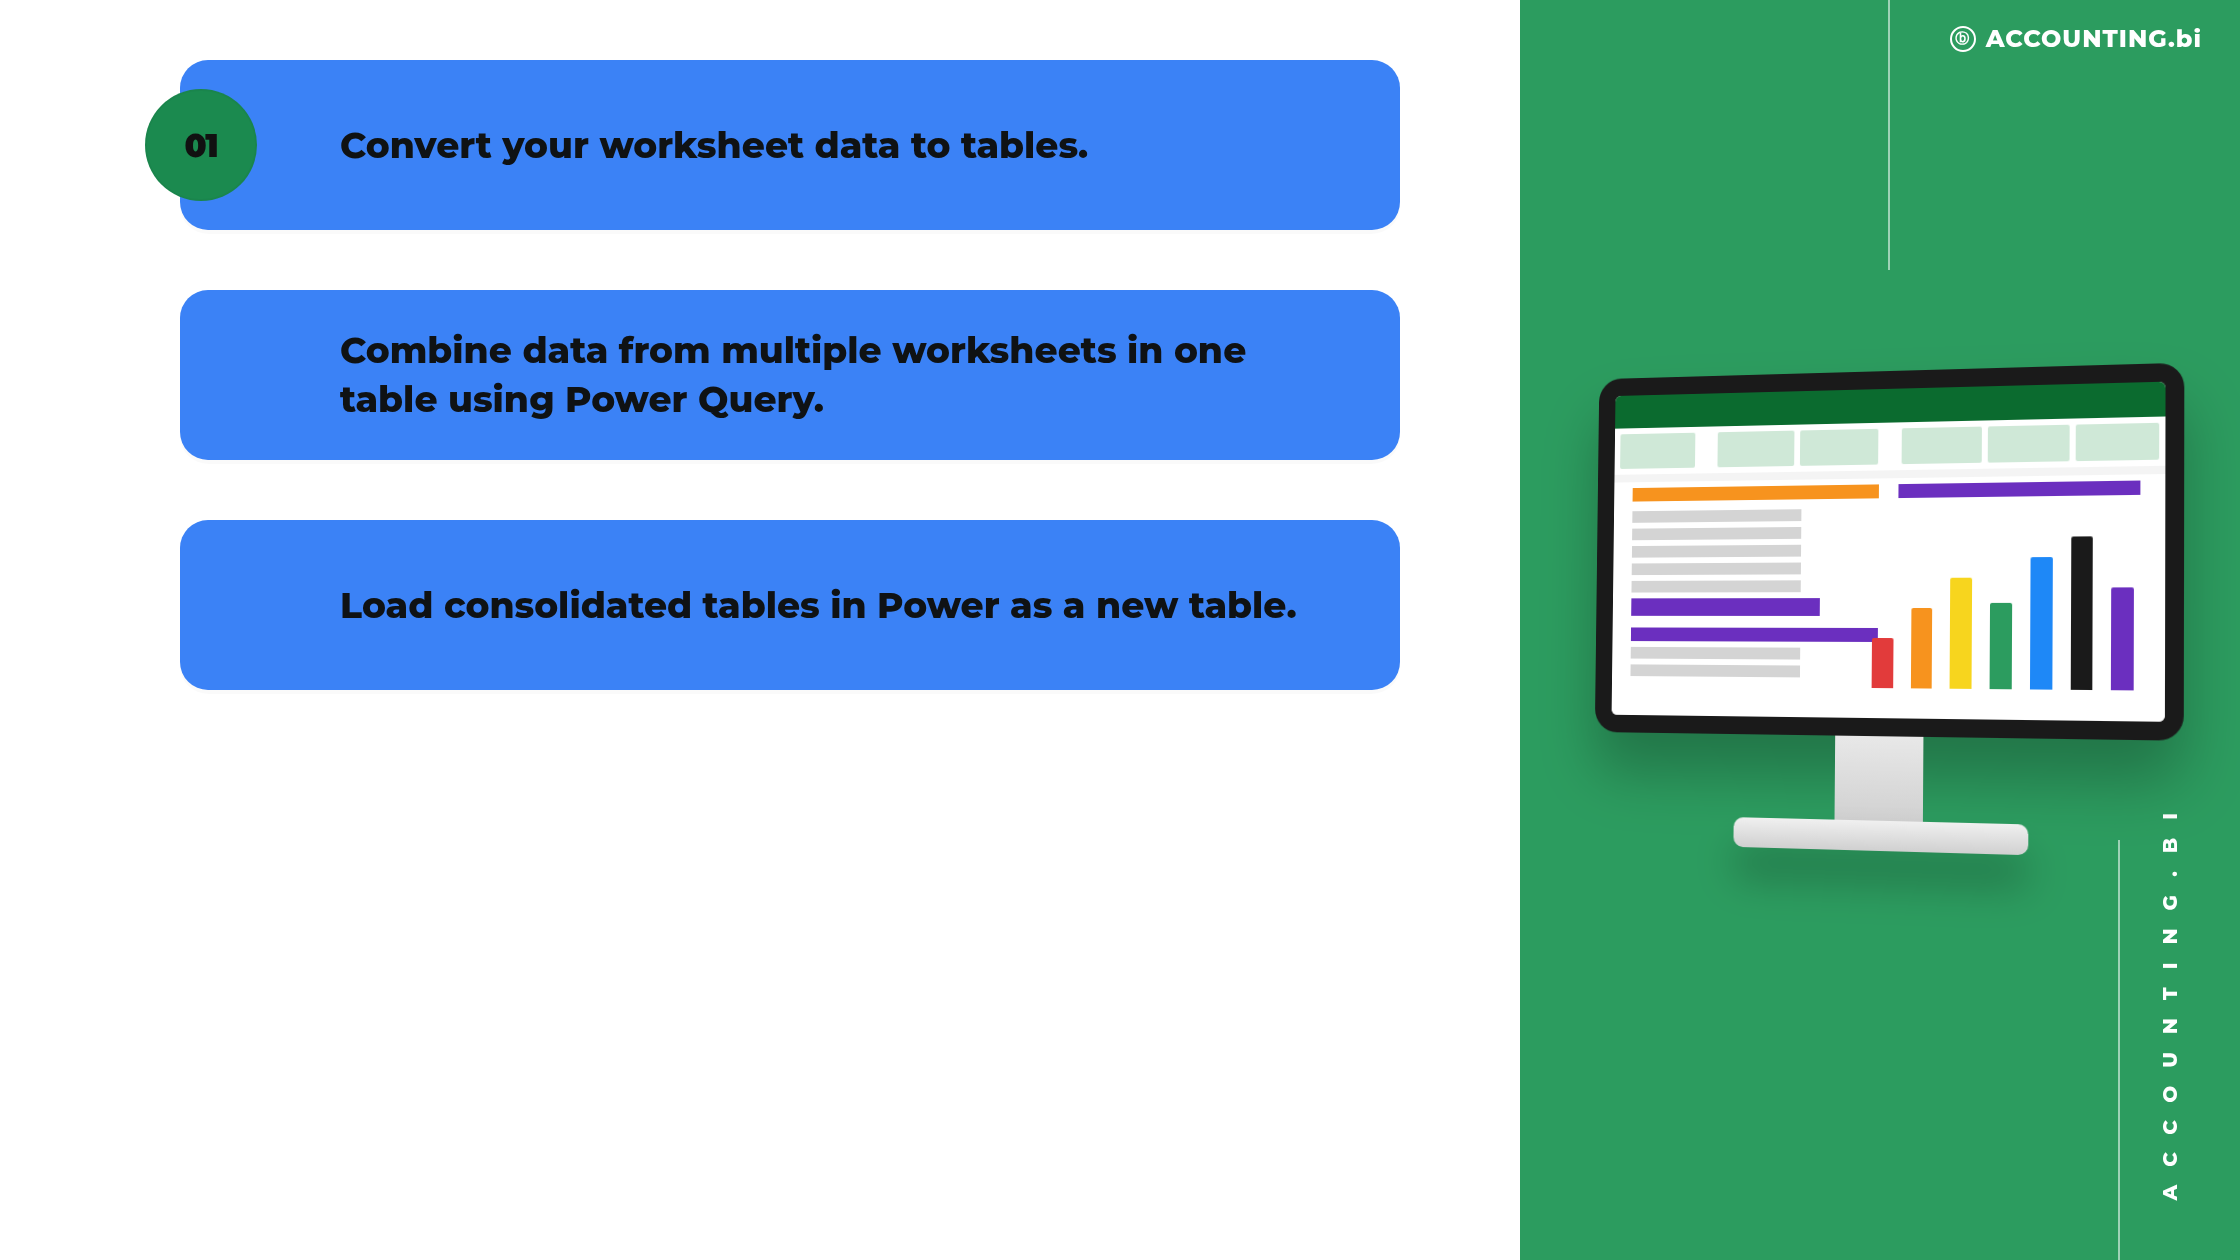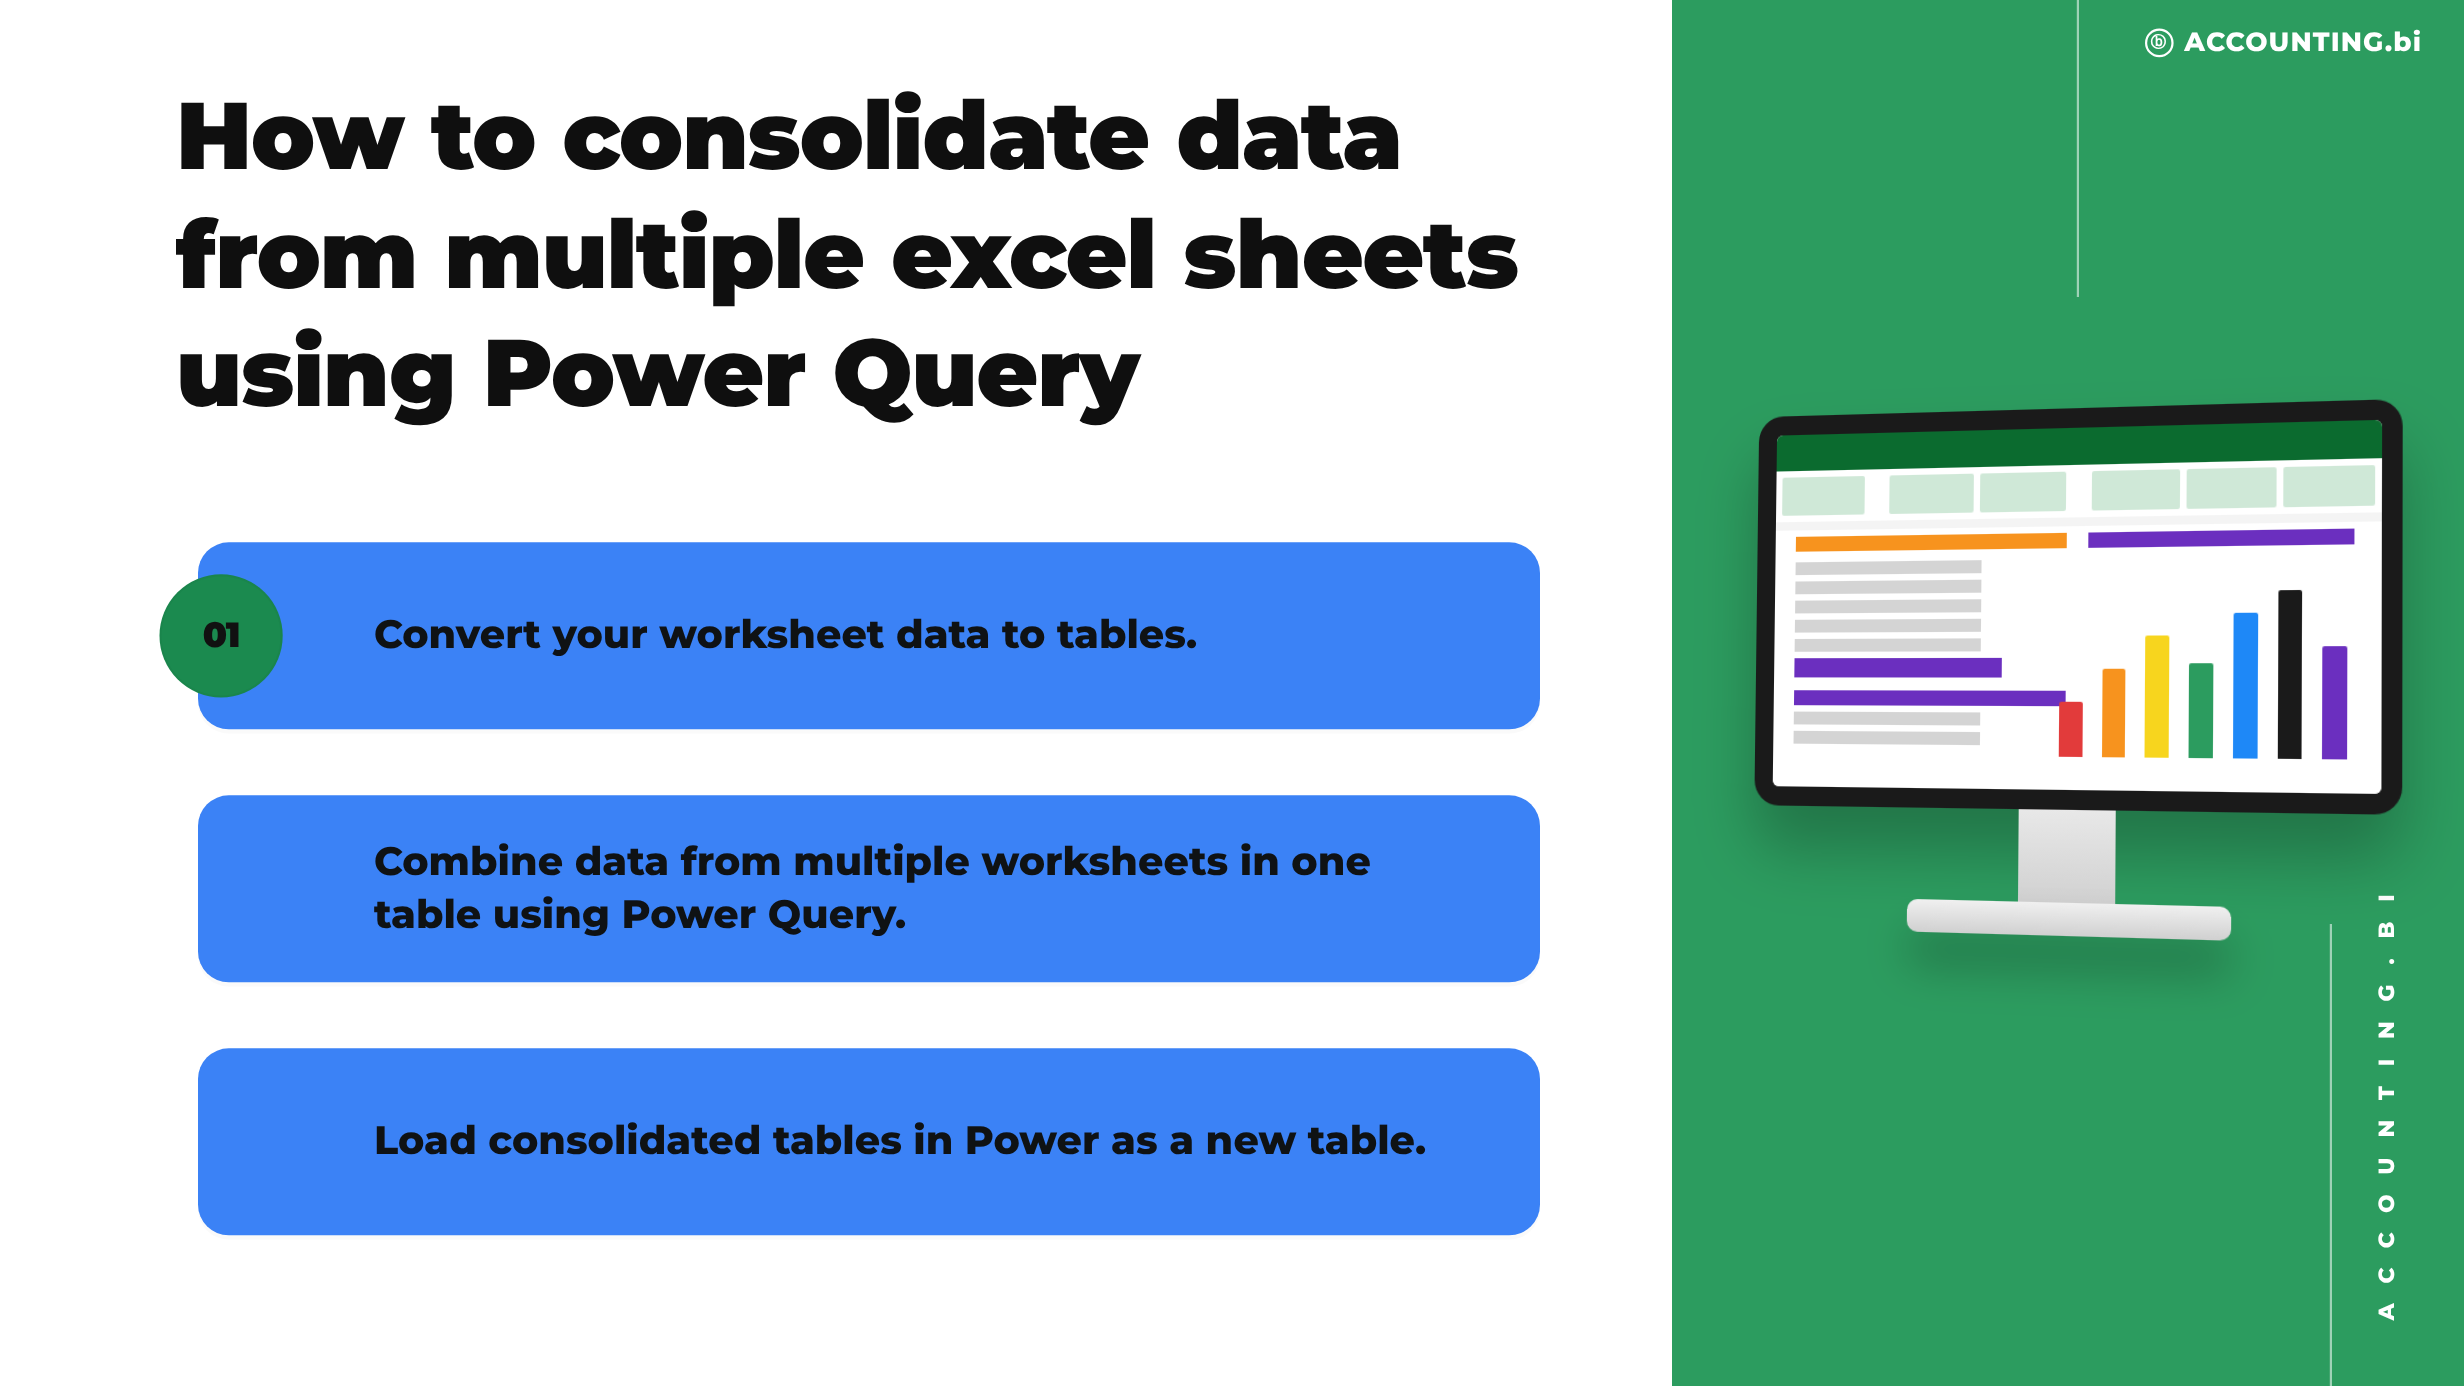--- a/index.html
+++ b/index.html
@@ -251,21 +251,20 @@
   border-radius: 10px;
   box-shadow: 0 30px 40px rgba(0,0,0,0.25);
 }
 </style>
 </head>
 <body>
 
 <div class="page">
 
   <div class="left">
-    <h1 class="page-title">How to consolidate data from multiple excel sheets using Power Query</h1>
 
     <div class="steps">
 
       <div class="step">
         <div class="step-bar">
           <div class="step-text">Convert your worksheet data to tables.</div>
         </div>
         <div class="step-badge">
           <div class="step-number">01</div>
         </div>

